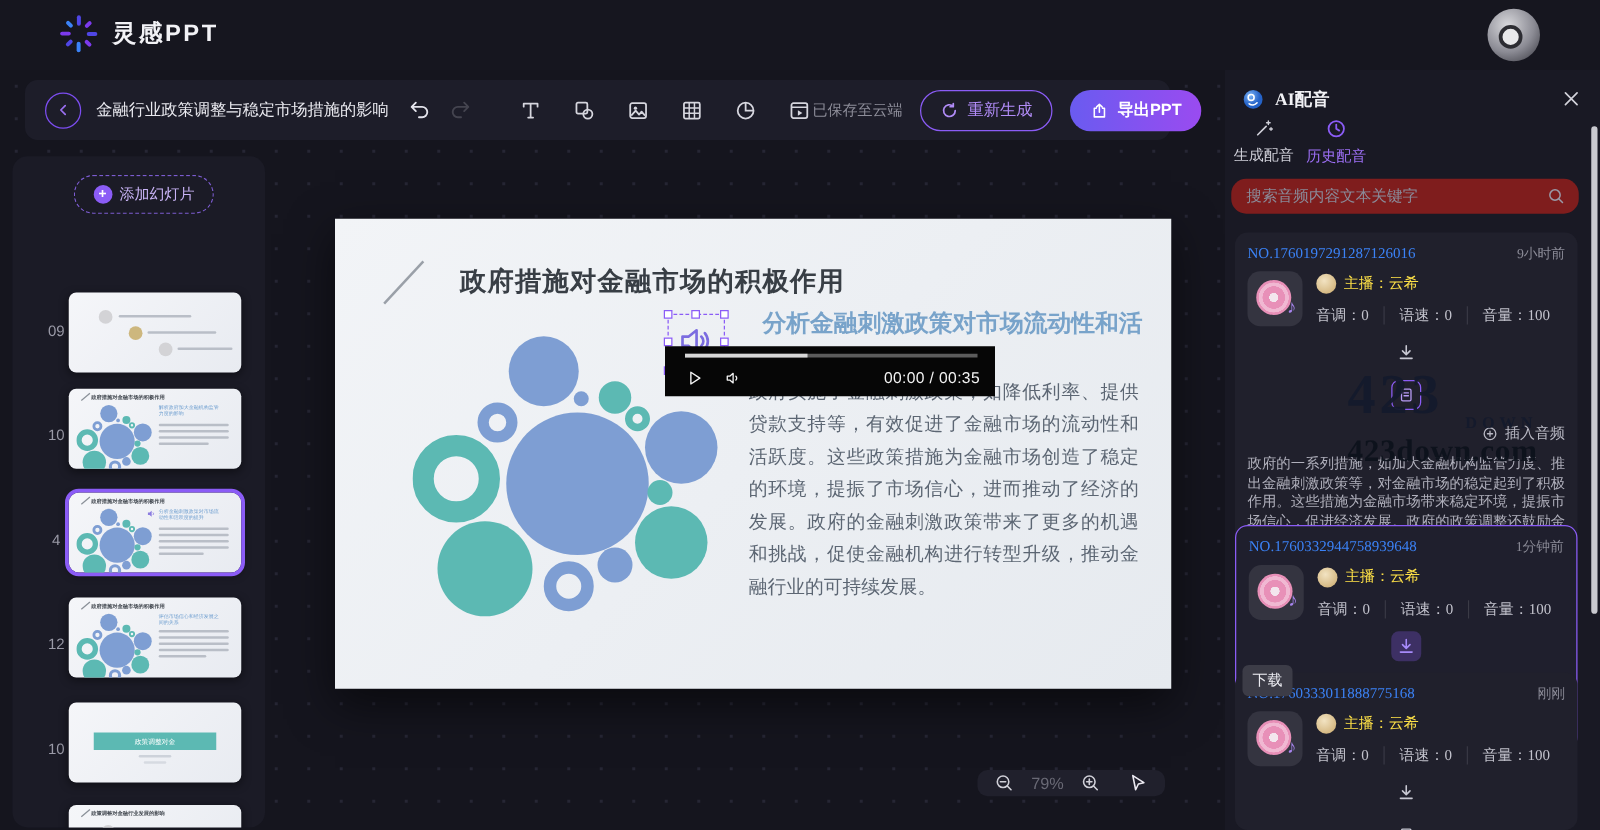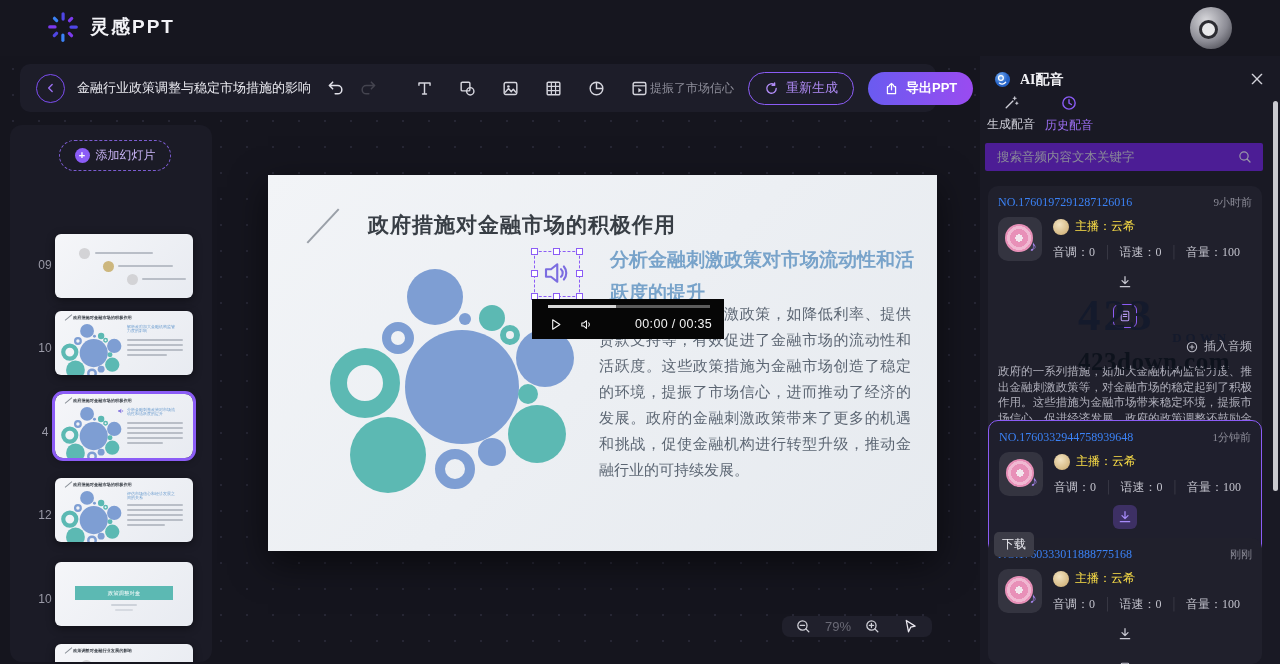--- a/index.html
+++ b/index.html
@@ -65,42 +65,42 @@
     transform:rotate(-47deg);}
   #slide-cluster{position:absolute;left:62px;top:90px;width:250px;height:235px;}
   #slide-subtitle{position:absolute;left:342px;top:68px;width:305px;color:#78a3ca;font-size:19px;
     font-weight:bold;line-height:33px;}
   #slide-body{position:absolute;left:331px;top:126px;width:312px;color:#5c6673;font-size:15px;
     line-height:26px;text-align:justify;}
 
   
   #audio-sel{position:absolute;left:266px;top:76px;width:44px;height:44px;border:1.5px dashed #8b5cf6;cursor:pointer;}
   .hd{position:absolute;width:7px;height:7px;background:#fff;border:1.5px solid #8b5cf6;box-sizing:border-box;}
-  #player{position:absolute;left:264px;top:124px;width:192px;height:40px;background:#060606;z-index:6;}
+  #player{position:absolute;left:264px;top:102px;width:264px;height:40px;background:#060606;z-index:6;}
   #player .track{position:absolute;left:16px;right:14px;top:6px;height:3px;background:#5c5c5c;cursor:pointer;}
   #player .loaded{position:absolute;left:0;top:0;height:3px;width:42%;background:#d7d7d7;}
   #player .prow{position:absolute;left:16px;right:12px;top:13px;height:24px;display:flex;align-items:center;gap:16px;}
   #player .ptime{margin-left:auto;color:#f2f2f2;font-size:12.5px;letter-spacing:.3px;}
 
   
   #zoom-pill{position:absolute;left:782px;top:560px;width:150px;height:21px;background:#20202c;
     border-radius:8px;display:flex;align-items:center;justify-content:center;gap:13px;}
   #zoom-level{color:#696975;font-size:13px;}
 
   
   #panel{position:absolute;left:980px;top:56px;width:300px;height:608px;background:#191924;overflow:hidden;font-family:Liberation Serif, serif;}
   #panel-head{position:absolute;left:13px;top:14px;display:flex;align-items:center;gap:8px;}
   #panel-title{color:#f1f1f5;font-size:14px;font-weight:bold;}
   #panel-close{position:absolute;right:15px;top:15px;width:16px;height:16px;cursor:pointer;}
   .tab{position:absolute;top:38px;width:58px;display:flex;flex-direction:column;align-items:center;gap:5px;cursor:pointer;}
   .tab .tlabel{font-size:12px;}
   #tab-generate{left:2px;color:#cfcfd8;}
   #tab-history{left:60px;color:#9d6ff5;}
-  #search-box{position:absolute;left:5px;top:87px;width:278px;height:28px;background:#4c1d95;
-    border-radius:2px;display:flex;align-items:center;justify-content:space-between;}
+  #search-box{position:absolute;left:5px;top:87px;width:278px;height:28px;background:#7f1d1d;
+    border-radius:12px;display:flex;align-items:center;justify-content:space-between;}
   #search-input{flex:1;background:transparent;border:none;outline:none;color:#d8d8e0;font-size:12.5px;
     padding:0 8px 0 12px;font-family:inherit;}
   #search-input::placeholder{color:#8a8a98;}
   .acard{position:absolute;left:8px;width:274px;background:#20202c;border-radius:10px;
     box-sizing:border-box;padding:9px 10px;cursor:pointer;}
   .acard.sel{border:1.5px solid #8b5cf6;background:#1f1f2d;}
   .arow1{display:flex;align-items:center;}
   .ano{color:#3b82f6;font-size:12px;}
   .atime{margin-left:auto;color:#8a8a96;font-size:11px;}
   .arow2{display:flex;margin-top:7px;gap:11px;}
@@ -222,21 +222,21 @@
           </svg>
       </div>
       <div class="tb-icon">
         <svg width="19" height="19" viewBox="0 0 24 24">
             <rect x="4" y="4.5" width="16" height="15" rx="2" fill="none" stroke="#d6d6de" stroke-width="1.8"></rect>
             <path d="M4 8.6 H20" stroke="#d6d6de" stroke-width="1.5"></path>
             <path d="M10.5 11.5 l4.5 2.8 -4.5 2.8 Z" fill="#d6d6de"></path>
           </svg>
       </div>
     </div>
-    <span id="saved-status">提振了市场信心</span>
+    <span id="saved-status">已保存至云端</span>
     <div id="regen-btn">
       <svg width="15" height="15" viewBox="0 0 24 24">
           <path d="M19.5 12 a7.5 7.5 0 1 1 -2.5-5.6 M17 3 v4 h-4" fill="none" stroke="#b18cf7" stroke-width="2.2" stroke-linecap="round" stroke-linejoin="round"></path>
         </svg>
       <span>重新生成</span>
     </div>
     <div id="export-btn">
       <svg width="15" height="15" viewBox="0 0 24 24">
           <path d="M8 9 H5.5 V20 H18.5 V9 H16 M12 14 V4 M8.5 7.2 L12 3.8 L15.5 7.2" fill="none" stroke="#fff" stroke-width="2" stroke-linecap="round" stroke-linejoin="round"></path>
         </svg>

